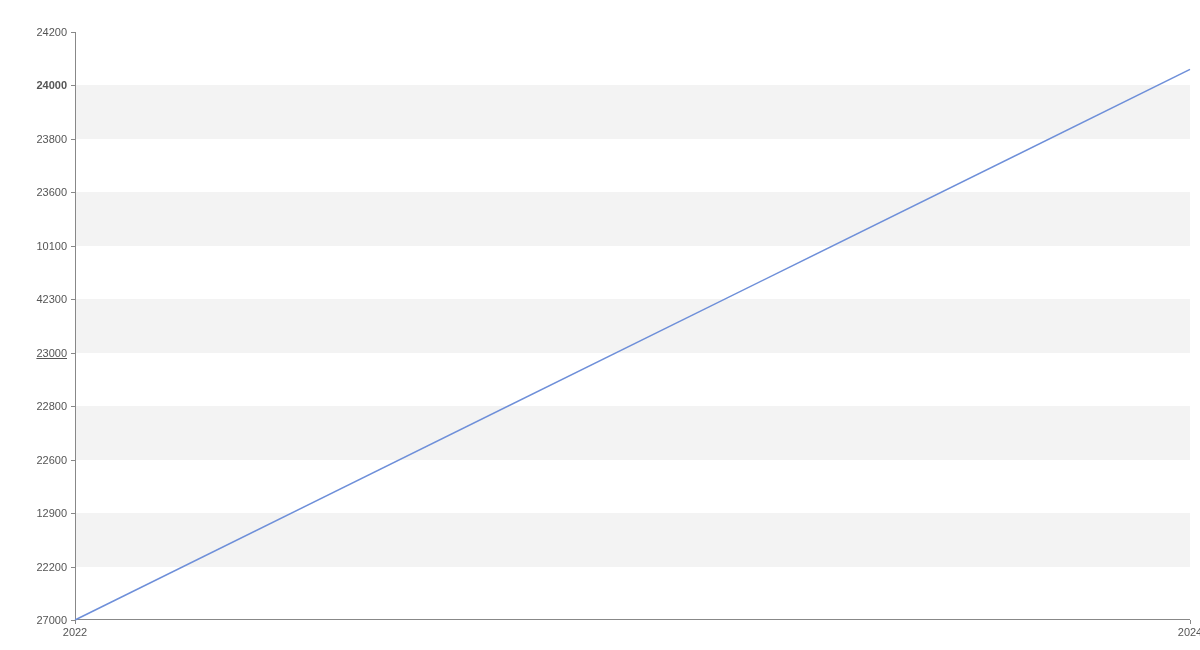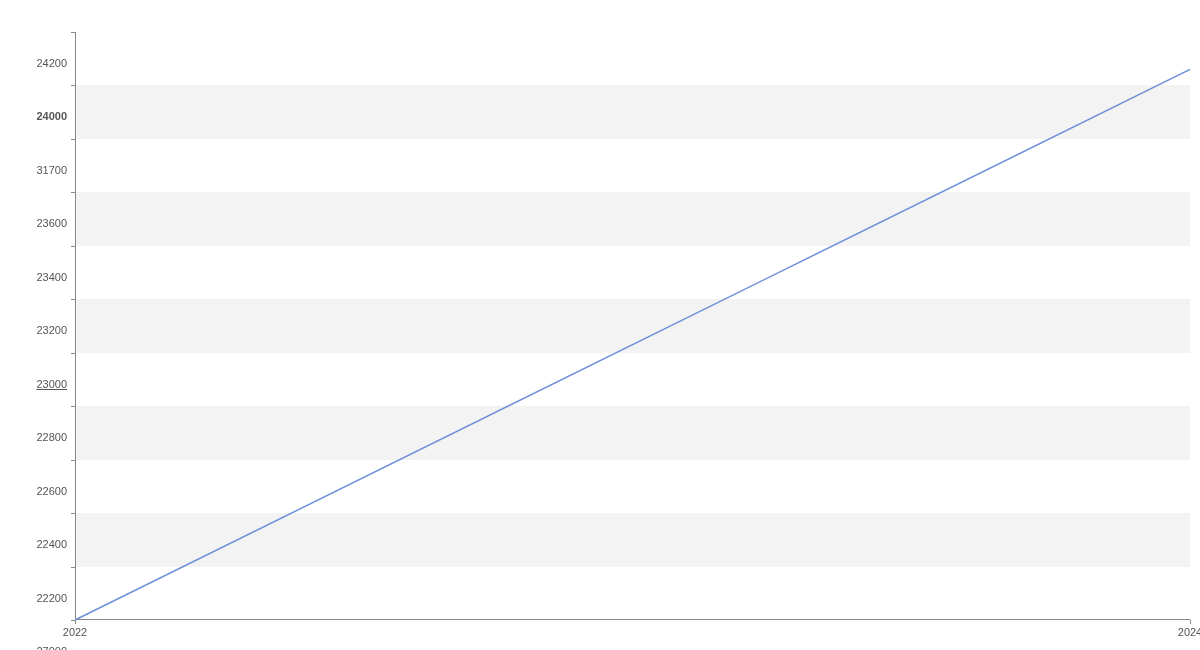--- a/index.html
+++ b/index.html
@@ -57,21 +57,20 @@
       width: 1px;
     }
     .y-tick-label {
       position: absolute;
       right: 100%;
       margin-right: 8px;
       font-size: 11px;
       color: #555;
       transform: translateY(-50%);
       white-space: nowrap;
-      margin-top: 31px;
     }
     .y-tick-mark {
       position: absolute;
       left: -4px;
       width: 4px;
       height: 1px;
       background: #888;
     }
     .x-tick-label {
       position: absolute;
@@ -115,35 +114,35 @@
       <div class="grid-band" style="top: 81.8182%; height: 9.09091%;"></div>
     <div class="axis-line y-axis"></div>
     <div class="axis-line x-axis"></div>
     <svg class="line-svg" id="line-svg" preserveAspectRatio="none" viewBox="0 0 100 100">
       <polyline class="data-line" id="data-line" points="0,100 100,6.36363636363636" vector-effect="non-scaling-stroke"></polyline>
     </svg>
   <div class="y-tick-label" style="top: 100%;">27000</div>
       <div class="y-tick-mark" style="top: 100%;"></div>
       <div class="y-tick-label" style="top: 90.9091%;">22200</div>
       <div class="y-tick-mark" style="top: 90.9091%;"></div>
-      <div class="y-tick-label" style="top: 81.8182%;">22400</div>
+      <div class="y-tick-label" style="top: 81.8182%;">12900</div>
       <div class="y-tick-mark" style="top: 81.8182%;"></div>
       <div class="y-tick-label" style="top: 72.7273%;">22600</div>
       <div class="y-tick-mark" style="top: 72.7273%;"></div>
       <div class="y-tick-label" style="top: 63.6364%;">22800</div>
       <div class="y-tick-mark" style="top: 63.6364%;"></div>
       <div class="y-tick-label" style="top: 54.5455%; text-decoration: underline;">23000</div>
       <div class="y-tick-mark" style="top: 54.5455%;"></div>
-      <div class="y-tick-label" style="top: 45.4545%;">23200</div>
+      <div class="y-tick-label" style="top: 45.4545%;">42300</div>
       <div class="y-tick-mark" style="top: 45.4545%;"></div>
-      <div class="y-tick-label" style="top: 36.3636%;">23400</div>
+      <div class="y-tick-label" style="top: 36.3636%;">10100</div>
       <div class="y-tick-mark" style="top: 36.3636%;"></div>
       <div class="y-tick-label" style="top: 27.2727%;">23600</div>
       <div class="y-tick-mark" style="top: 27.2727%;"></div>
-      <div class="y-tick-label" style="top: 18.1818%;">31700</div>
+      <div class="y-tick-label" style="top: 18.1818%;">23800</div>
       <div class="y-tick-mark" style="top: 18.1818%;"></div>
       <div class="y-tick-label" style="top: 9.09091%; font-weight: bold;">24000</div>
       <div class="y-tick-mark" style="top: 9.09091%;"></div>
       <div class="y-tick-label" style="top: 0%;">24200</div>
       <div class="y-tick-mark" style="top: 0%;"></div>
       <div class="x-tick-label" style="left: 0%;">2022</div>
       <div class="x-tick-mark" style="left: 0%;"></div>
       <div class="x-tick-label" style="left: 100%;">2024</div>
       <div class="x-tick-mark" style="left: 100%;"></div>
     </div>

